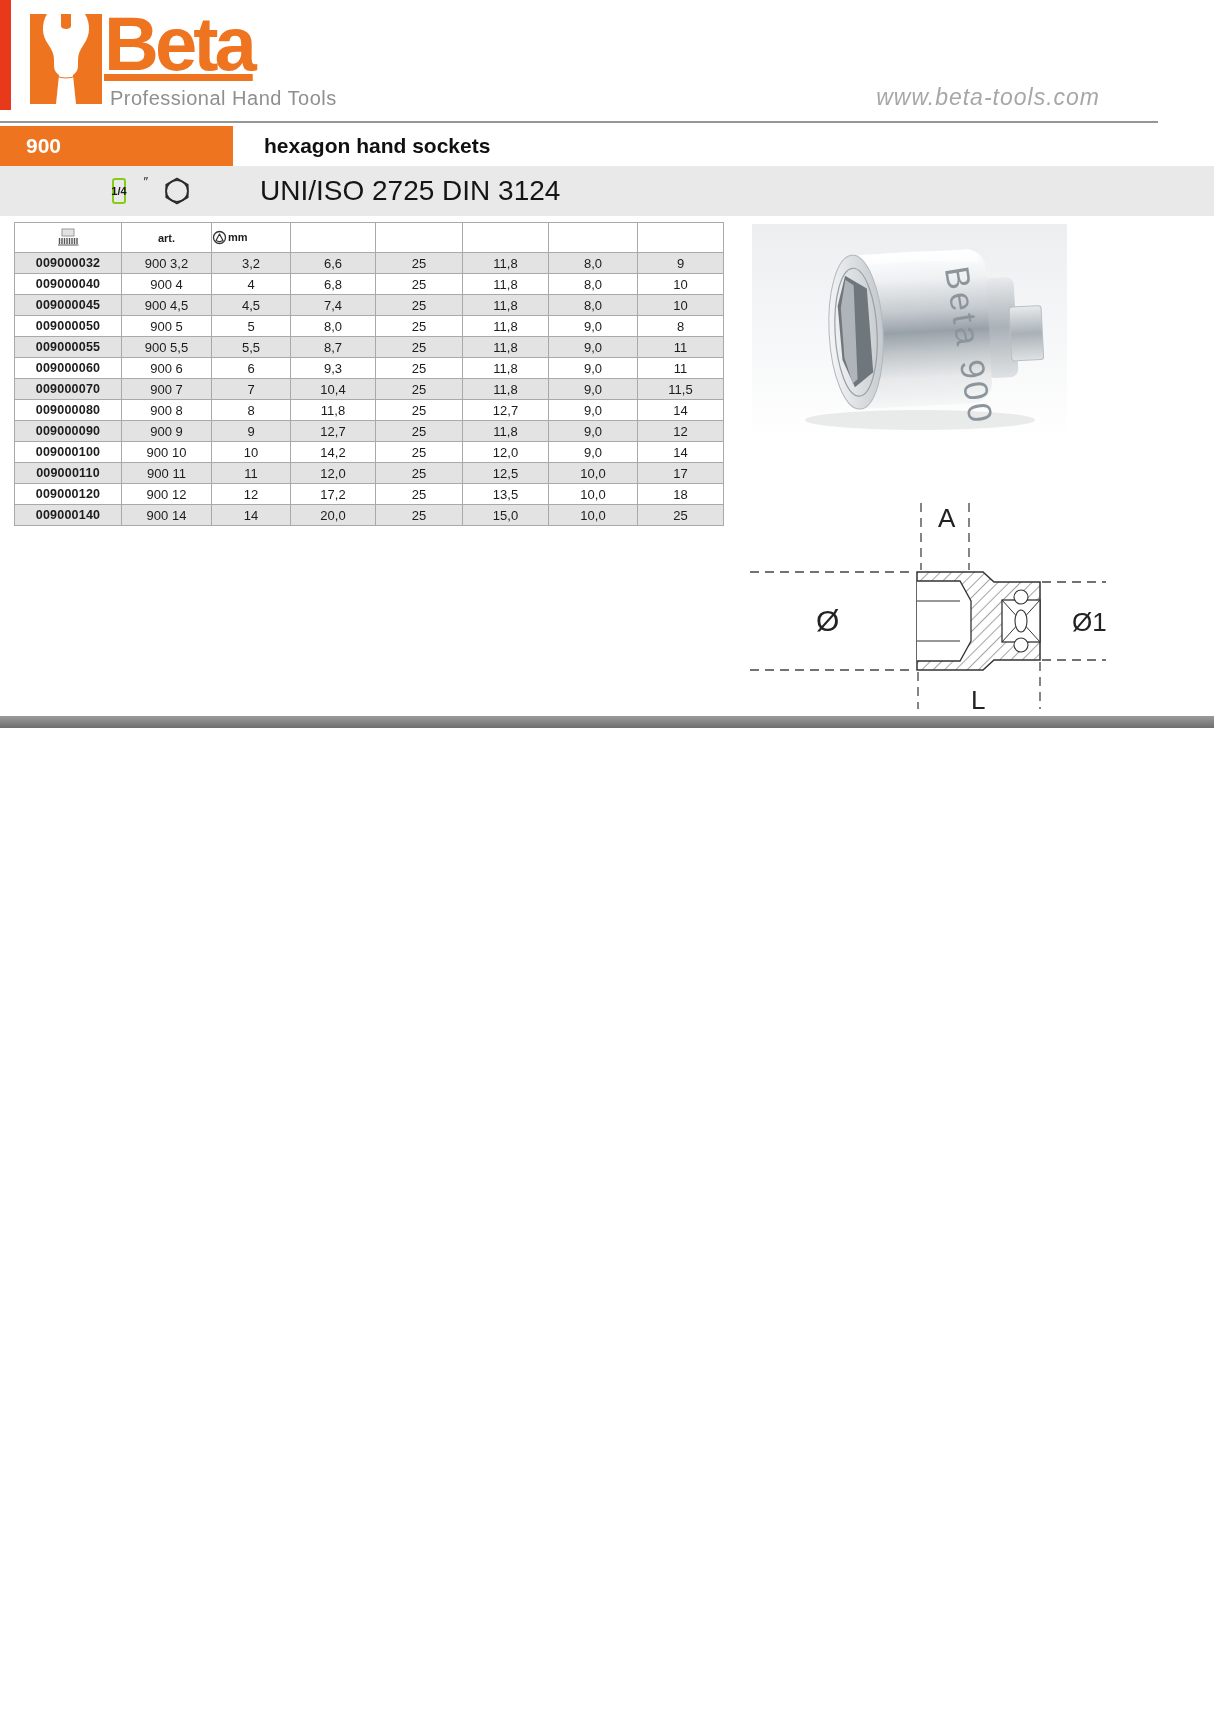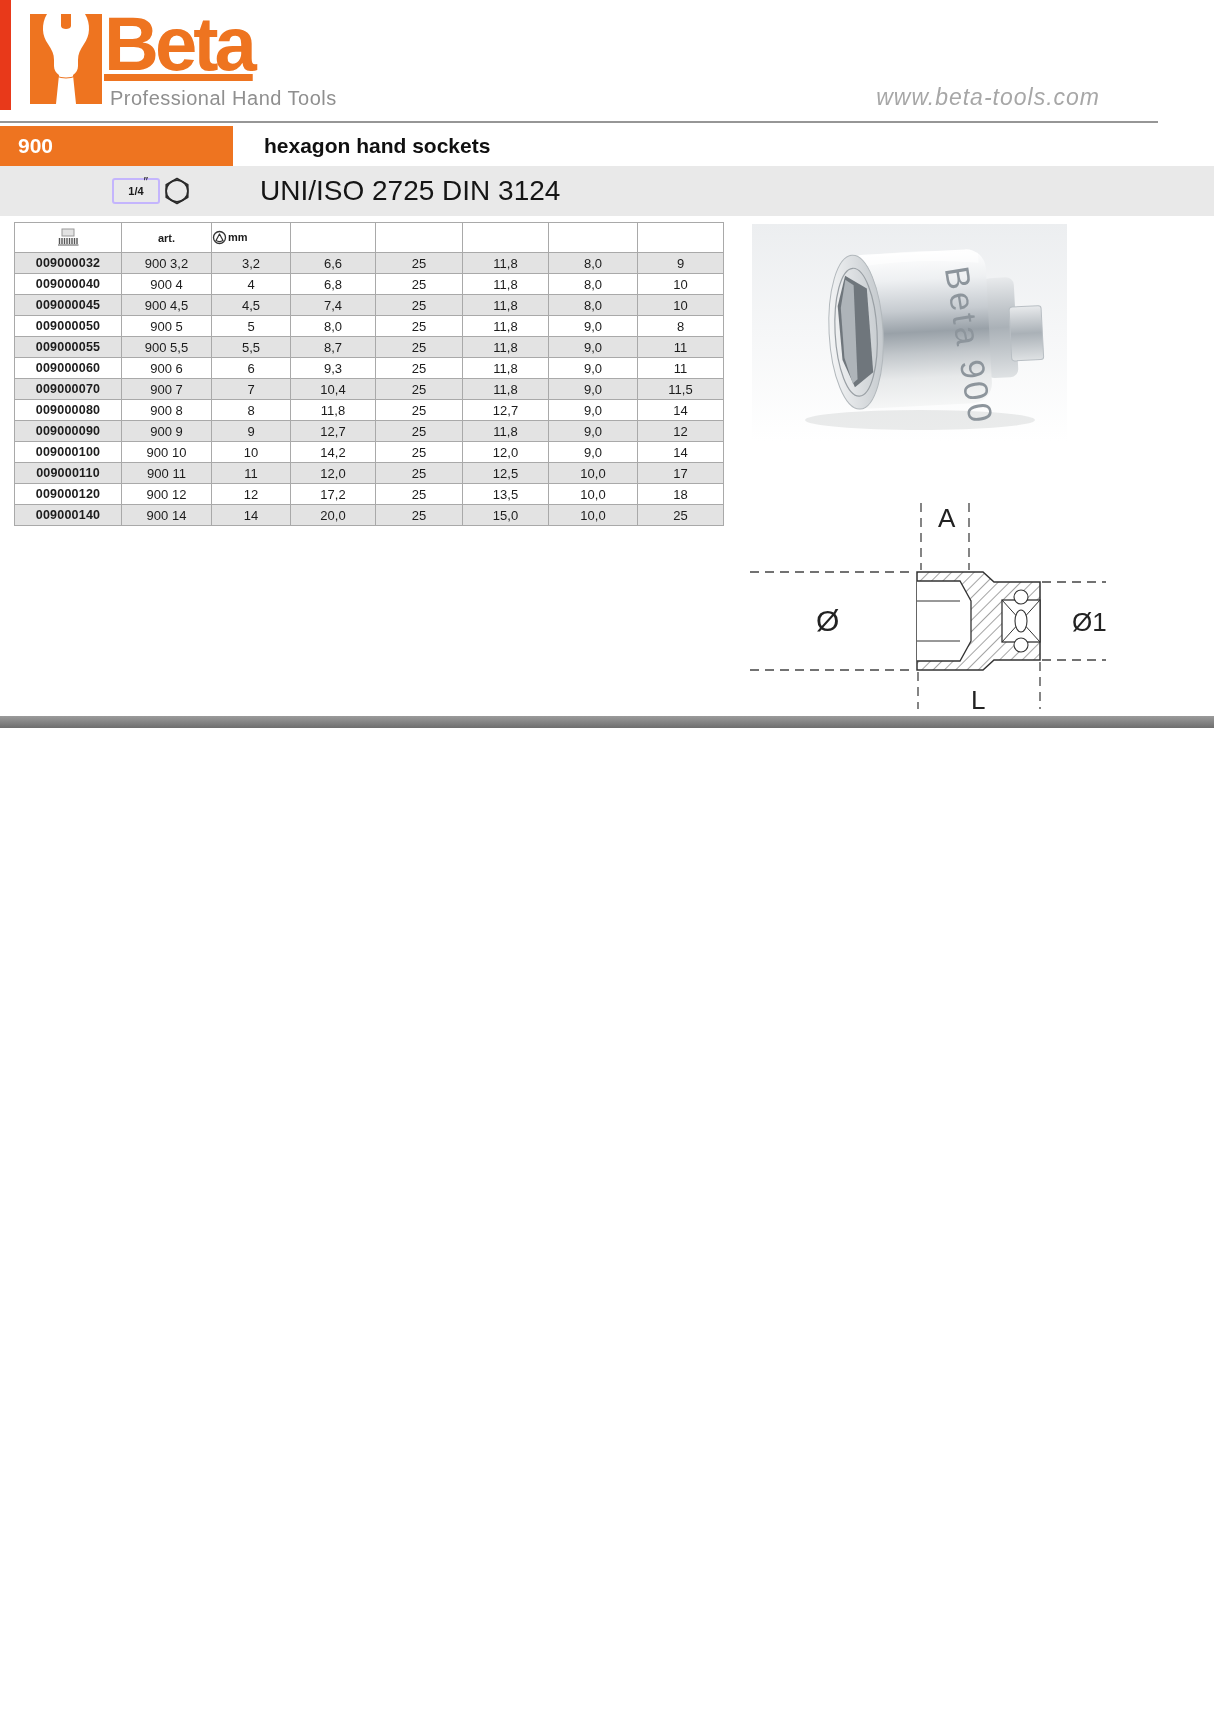--- a/index.html
+++ b/index.html
@@ -18,29 +18,29 @@
   .logo-square svg { display:block; width:100%; height:100%; }
   .brand-name {
     left:104px; top:2px; font-size:76px; font-weight:bold; color:#ee7420;
     letter-spacing:-4px; line-height:1.1;text-decoration:underline;
   }
   .tagline { left:110px; top:87px; font-size:20px; color:#8f8f8f; letter-spacing:0.5px; }
   .website { top:84px; right:114px; font-size:23px; font-style:italic; color:#a7a7a7; letter-spacing:1px; }
   .hairline { top:121px; left:0; width:1158px; height:2px; background:#969696; }
 
   
-  .model-bar { left:0; top:126px; width:233px; height:52px; background:#ee7420; }
+  .model-bar { left:0; top:126px; width:233px; height:52px; background:#ee7420;padding-left:8px; }
   .model-bar span { display:block; padding-left:18px; line-height:40px; font-size:21px; font-weight:bold; color:#ffffff; }
   .page-title { left:264px; top:126px; height:40px; line-height:40px; font-size:21px; font-weight:bold; color:#101010; }
 
   
   .subheader { left:0; top:166px; width:1214px; height:50px; background:#e9e9e9; }
   .qicon-wrap { left:112px; top:178px; width:26px; height:26px; }
   .qicon-box {
-    width:48px; height:26px; border:2px solid #c4b5fd; border-radius:3px;
+    width:14px; height:26px; border:2px solid #84cc16; border-radius:3px;
     display:flex; align-items:center; justify-content:center;
     font-size:11px; font-weight:bold; color:#1a1a1a; background:transparent;
   }
   .qicon-unit { position:absolute; right:-10px; top:-4px; font-size:13px; color:#1a1a1a; }
   .hexicon { left:163px; top:177px; width:28px; height:28px; }
   .standard-text { left:260px; top:166px; height:50px; line-height:50px; font-size:28px; color:#151515; }
 
   
   .spec-table { position:absolute; left:14px; top:222px; width:709px; border-collapse:collapse; table-layout:fixed;padding-left:20px; }
   .spec-table col.c1{width:107px}.spec-table col.c2{width:90px}.spec-table col.c3{width:79px}

